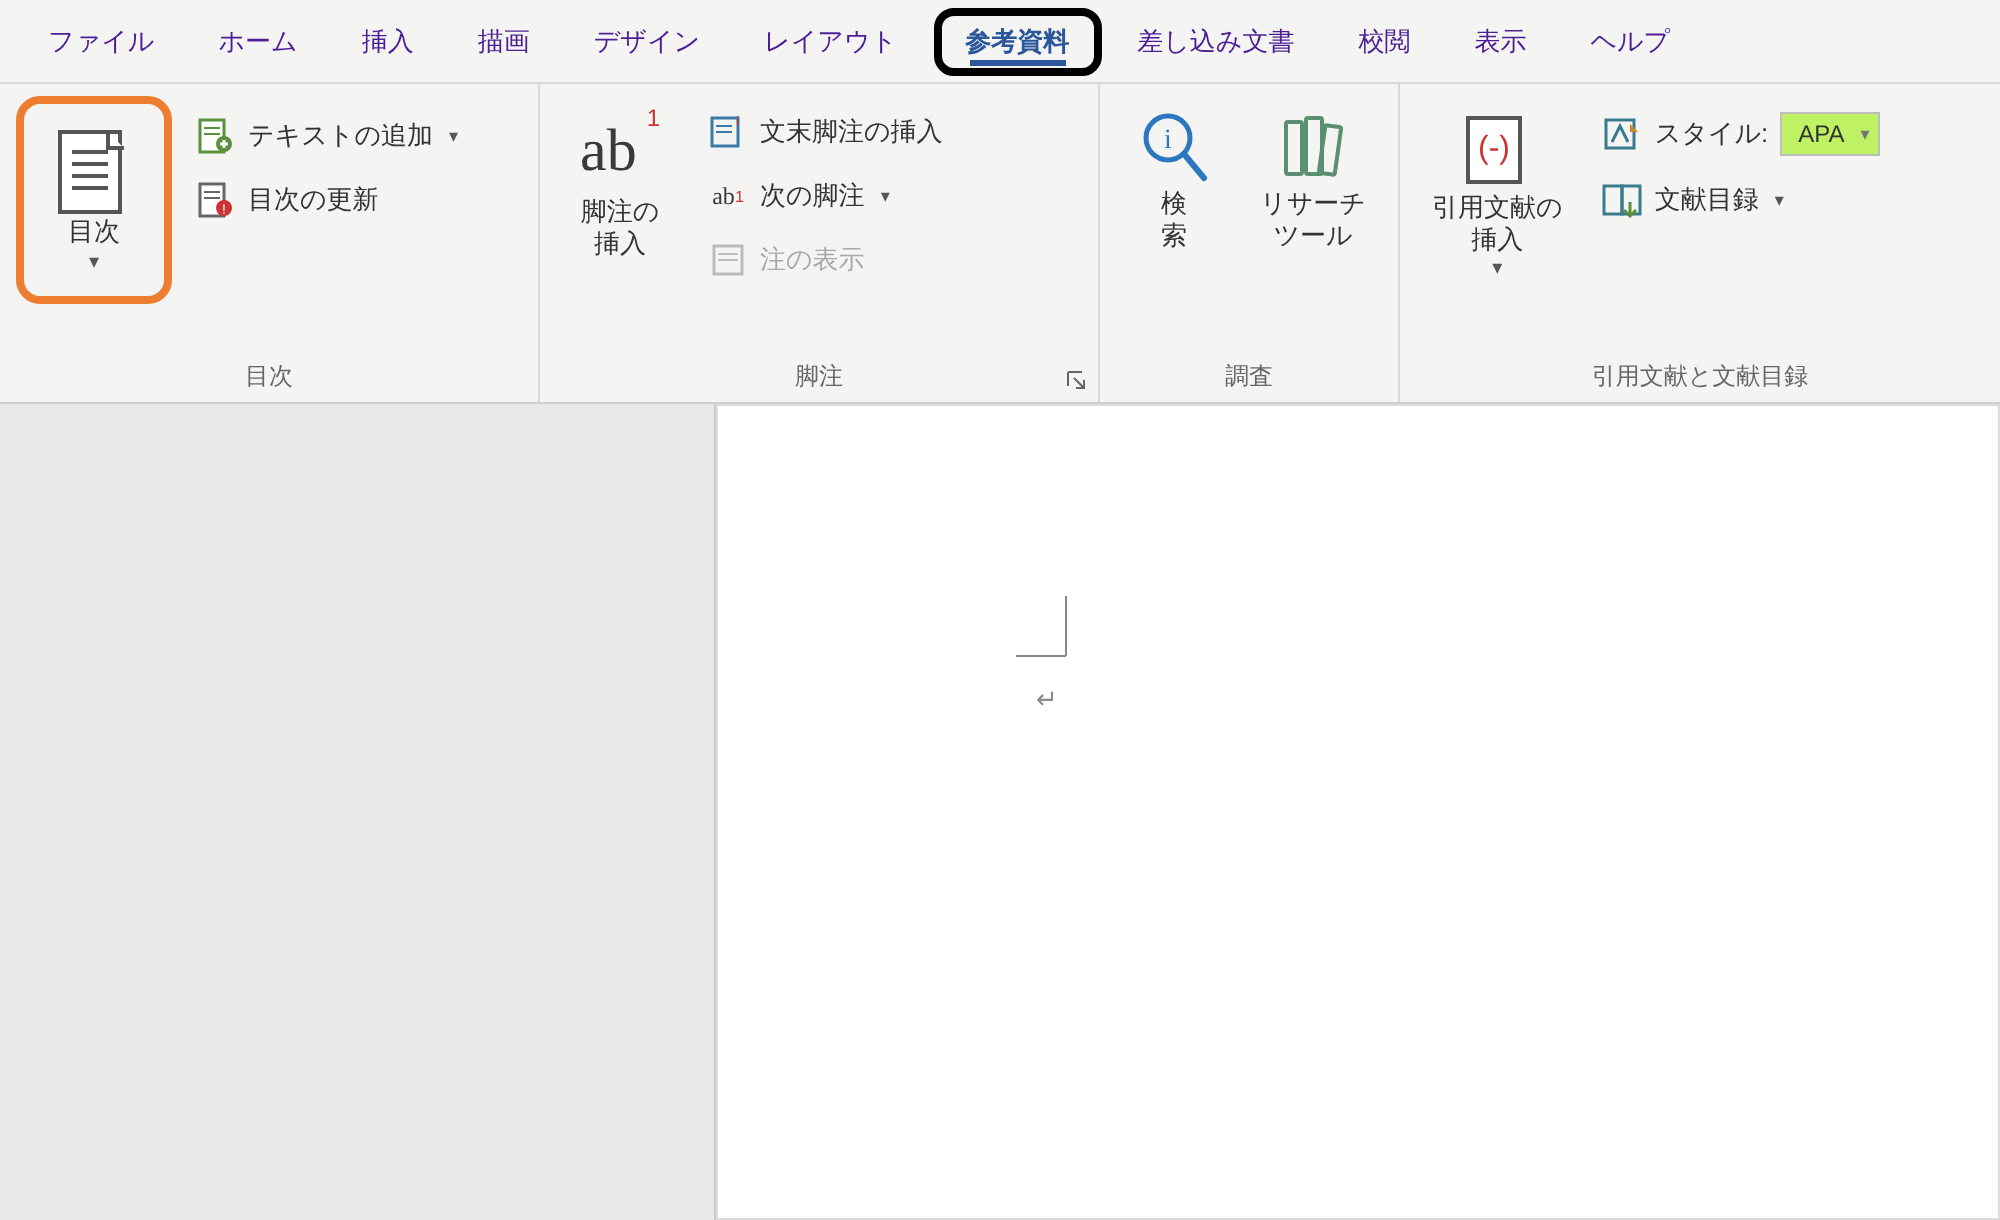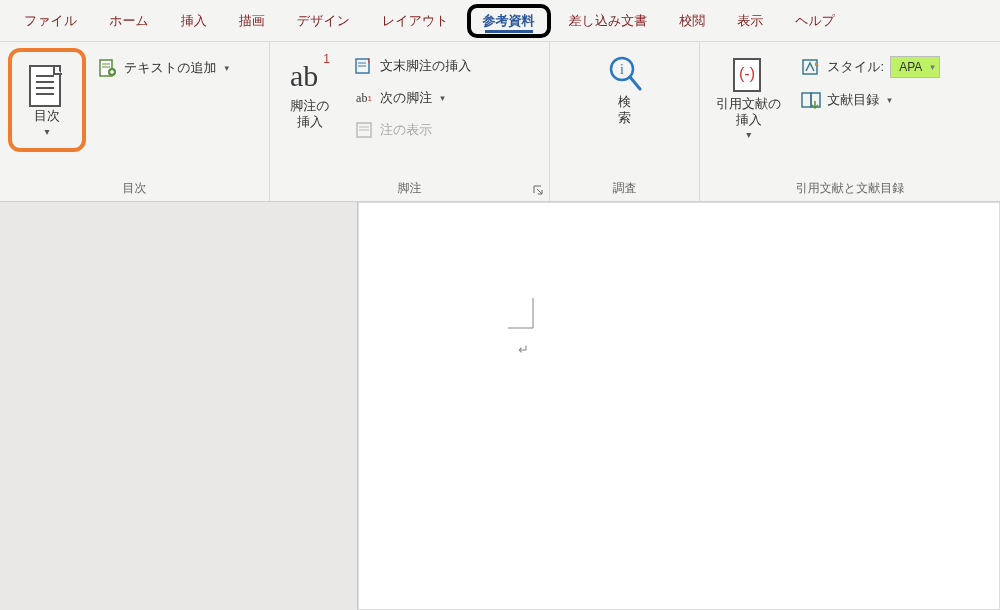--- a/index.html
+++ b/index.html
@@ -18,21 +18,21 @@
     display: flex;
     align-items: center;
     height: 42px;
     background: #f4f4f3;
     border-bottom: 1px solid #d9d9d9;
     padding: 0 10px;
     gap: 4px;
   }
   .menuitem {
     padding: 6px 14px;
-    color: #7f1d1d;
+    color: #4c1d95;
     cursor: pointer;
     white-space: nowrap;
     position: relative;
   }
   .menuitem.active {
     color: #2b579a;
     font-weight: 600;
   }
   .menuitem.active::after {
     content: "";
@@ -220,20 +220,32 @@
               <line x1="3" y1="5" x2="11" y2="5" stroke="#5a8f3d"></line>
               <line x1="3" y1="8" x2="11" y2="8" stroke="#5a8f3d"></line>
               <circle cx="13" cy="13" r="4" fill="#5a8f3d"></circle>
               <line x1="13" y1="11" x2="13" y2="15" stroke="#fff" stroke-width="1.5"></line>
               <line x1="11" y1="13" x2="15" y2="13" stroke="#fff" stroke-width="1.5"></line>
             </svg>
           </span>
           <span>テキストの追加</span>
           <span class="caret-small">▾</span>
         </div>
+        <div class="smallbtn">
+          <span class="iconinline">
+            <svg width="18" height="18" viewBox="0 0 18 18">
+              <rect x="1" y="1" width="12" height="16" fill="#fff" stroke="#666" stroke-width="1.5"></rect>
+              <line x1="3" y1="5" x2="11" y2="5" stroke="#666"></line>
+              <line x1="3" y1="8" x2="11" y2="8" stroke="#666"></line>
+              <circle cx="13" cy="13" r="4" fill="#c33"></circle>
+              <text x="13" y="16" font-size="7" fill="#fff" text-anchor="middle">!</text>
+            </svg>
+          </span>
+          <span>目次の更新</span>
+        </div>
       </div>
     </div>
     <div class="rgroup-label">目次</div>
   </div>
 
   <div class="rgroup" style="width:280px;">
     <div class="rgroup-body">
       <div class="bigbtn">
         <span style="position:relative;display:inline-block;width:48px;height:44px;">
           <span style="font-size:30px;color:#3a3a3a;font-family:serif;position:absolute;left:4px;top:4px;">ab</span>
@@ -288,20 +300,31 @@
         <span class="iconinline" style="width:36px;height:40px;">
           <svg width="34" height="38" viewBox="0 0 34 38">
             <circle cx="14" cy="14" r="11" fill="none" stroke="#2b78c0" stroke-width="2.5"></circle>
             <line x1="22" y1="22" x2="32" y2="34" stroke="#2b78c0" stroke-width="3" stroke-linecap="round"></line>
             <text x="14" y="19" font-size="14" fill="#2b78c0" text-anchor="middle" font-family="serif">i</text>
           </svg>
         </span>
         <span style="white-space:pre-line;">検
 索</span>
       </div>
+      <div class="bigbtn">
+        <span class="iconinline" style="width:36px;height:40px;">
+          <svg width="34" height="38" viewBox="0 0 34 38">
+            <rect x="4" y="6" width="8" height="26" fill="none" stroke="#5a8f6f" stroke-width="2" rx="1"></rect>
+            <rect x="14" y="4" width="8" height="28" fill="none" stroke="#5a8f6f" stroke-width="2" rx="1"></rect>
+            <rect x="22" y="8" width="8" height="24" fill="none" stroke="#5a8f6f" stroke-width="2" rx="1" transform="rotate(8 26 20)"></rect>
+          </svg>
+        </span>
+        <span style="white-space:pre-line;">リサーチ
+ツール</span>
+      </div>
     </div>
     <div class="rgroup-label">調査</div>
   </div>
 
   <div class="rgroup" style="flex:1;border-right:none;">
     <div class="rgroup-body">
       <div class="bigbtn">
         <span class="iconinline" style="width:40px;height:42px;">
           <svg width="38" height="40" viewBox="0 0 38 40">
             <rect x="4" y="4" width="26" height="32" fill="#fff" stroke="#555" stroke-width="2"></rect>

